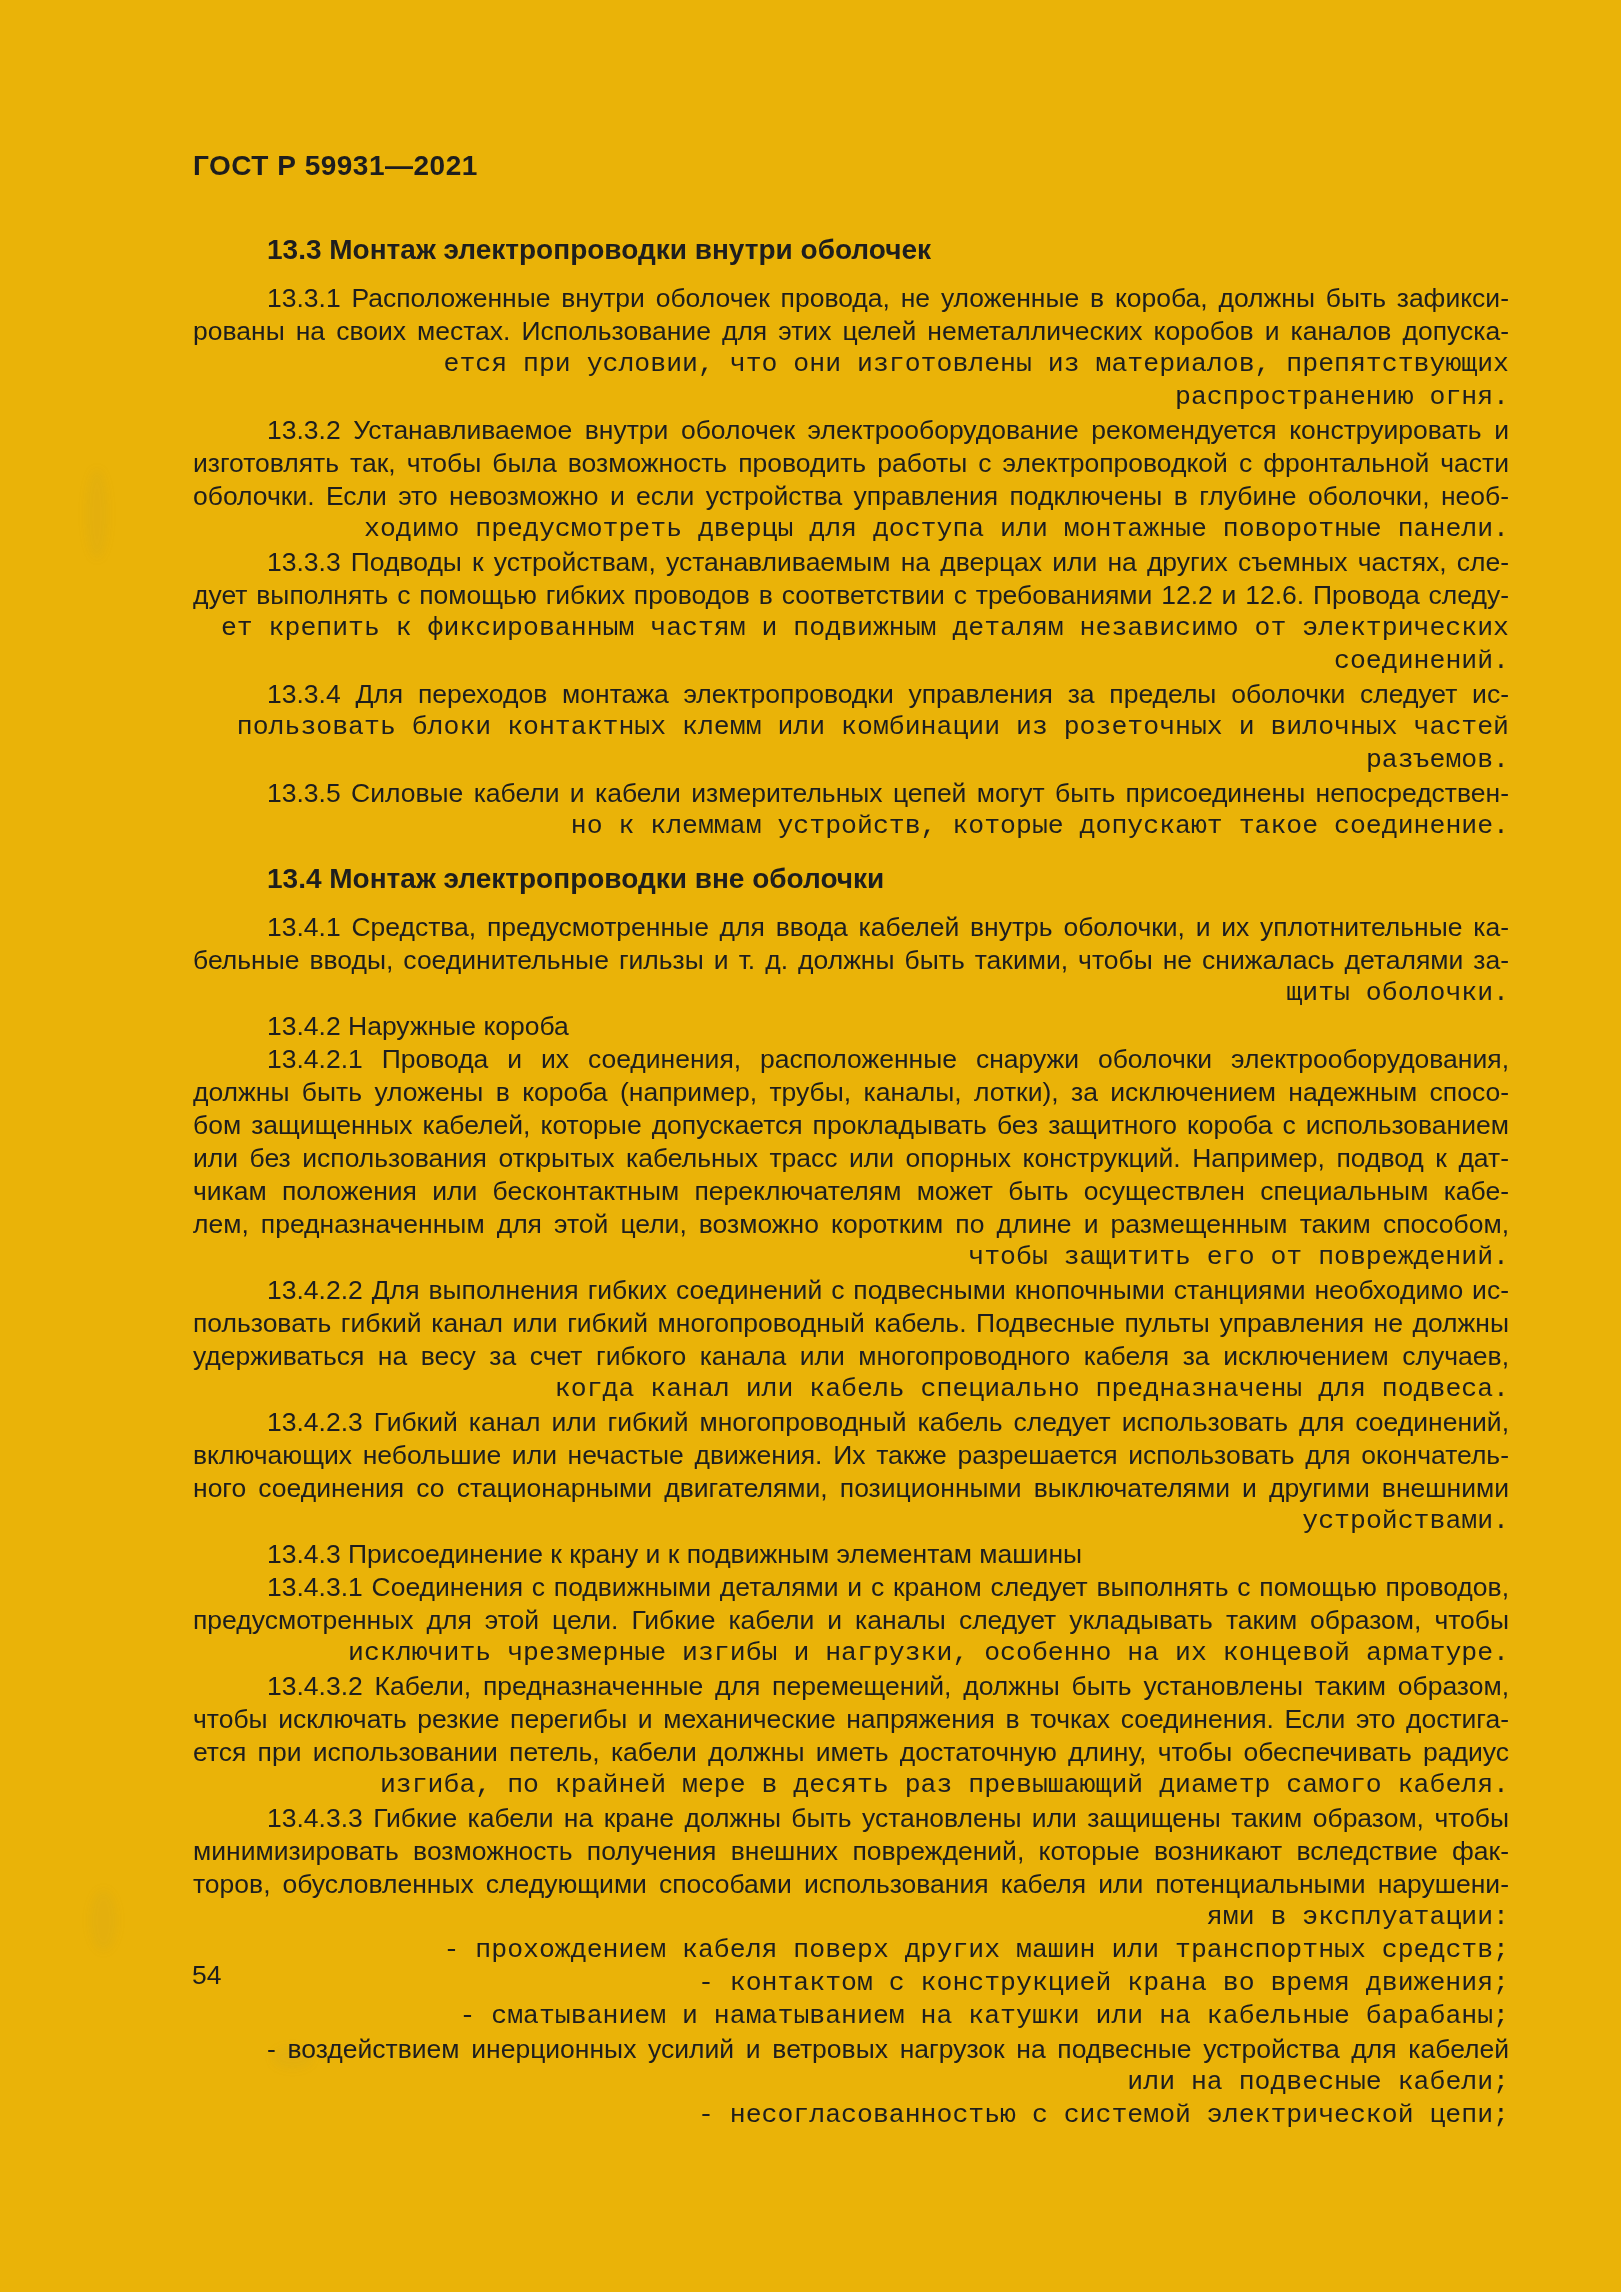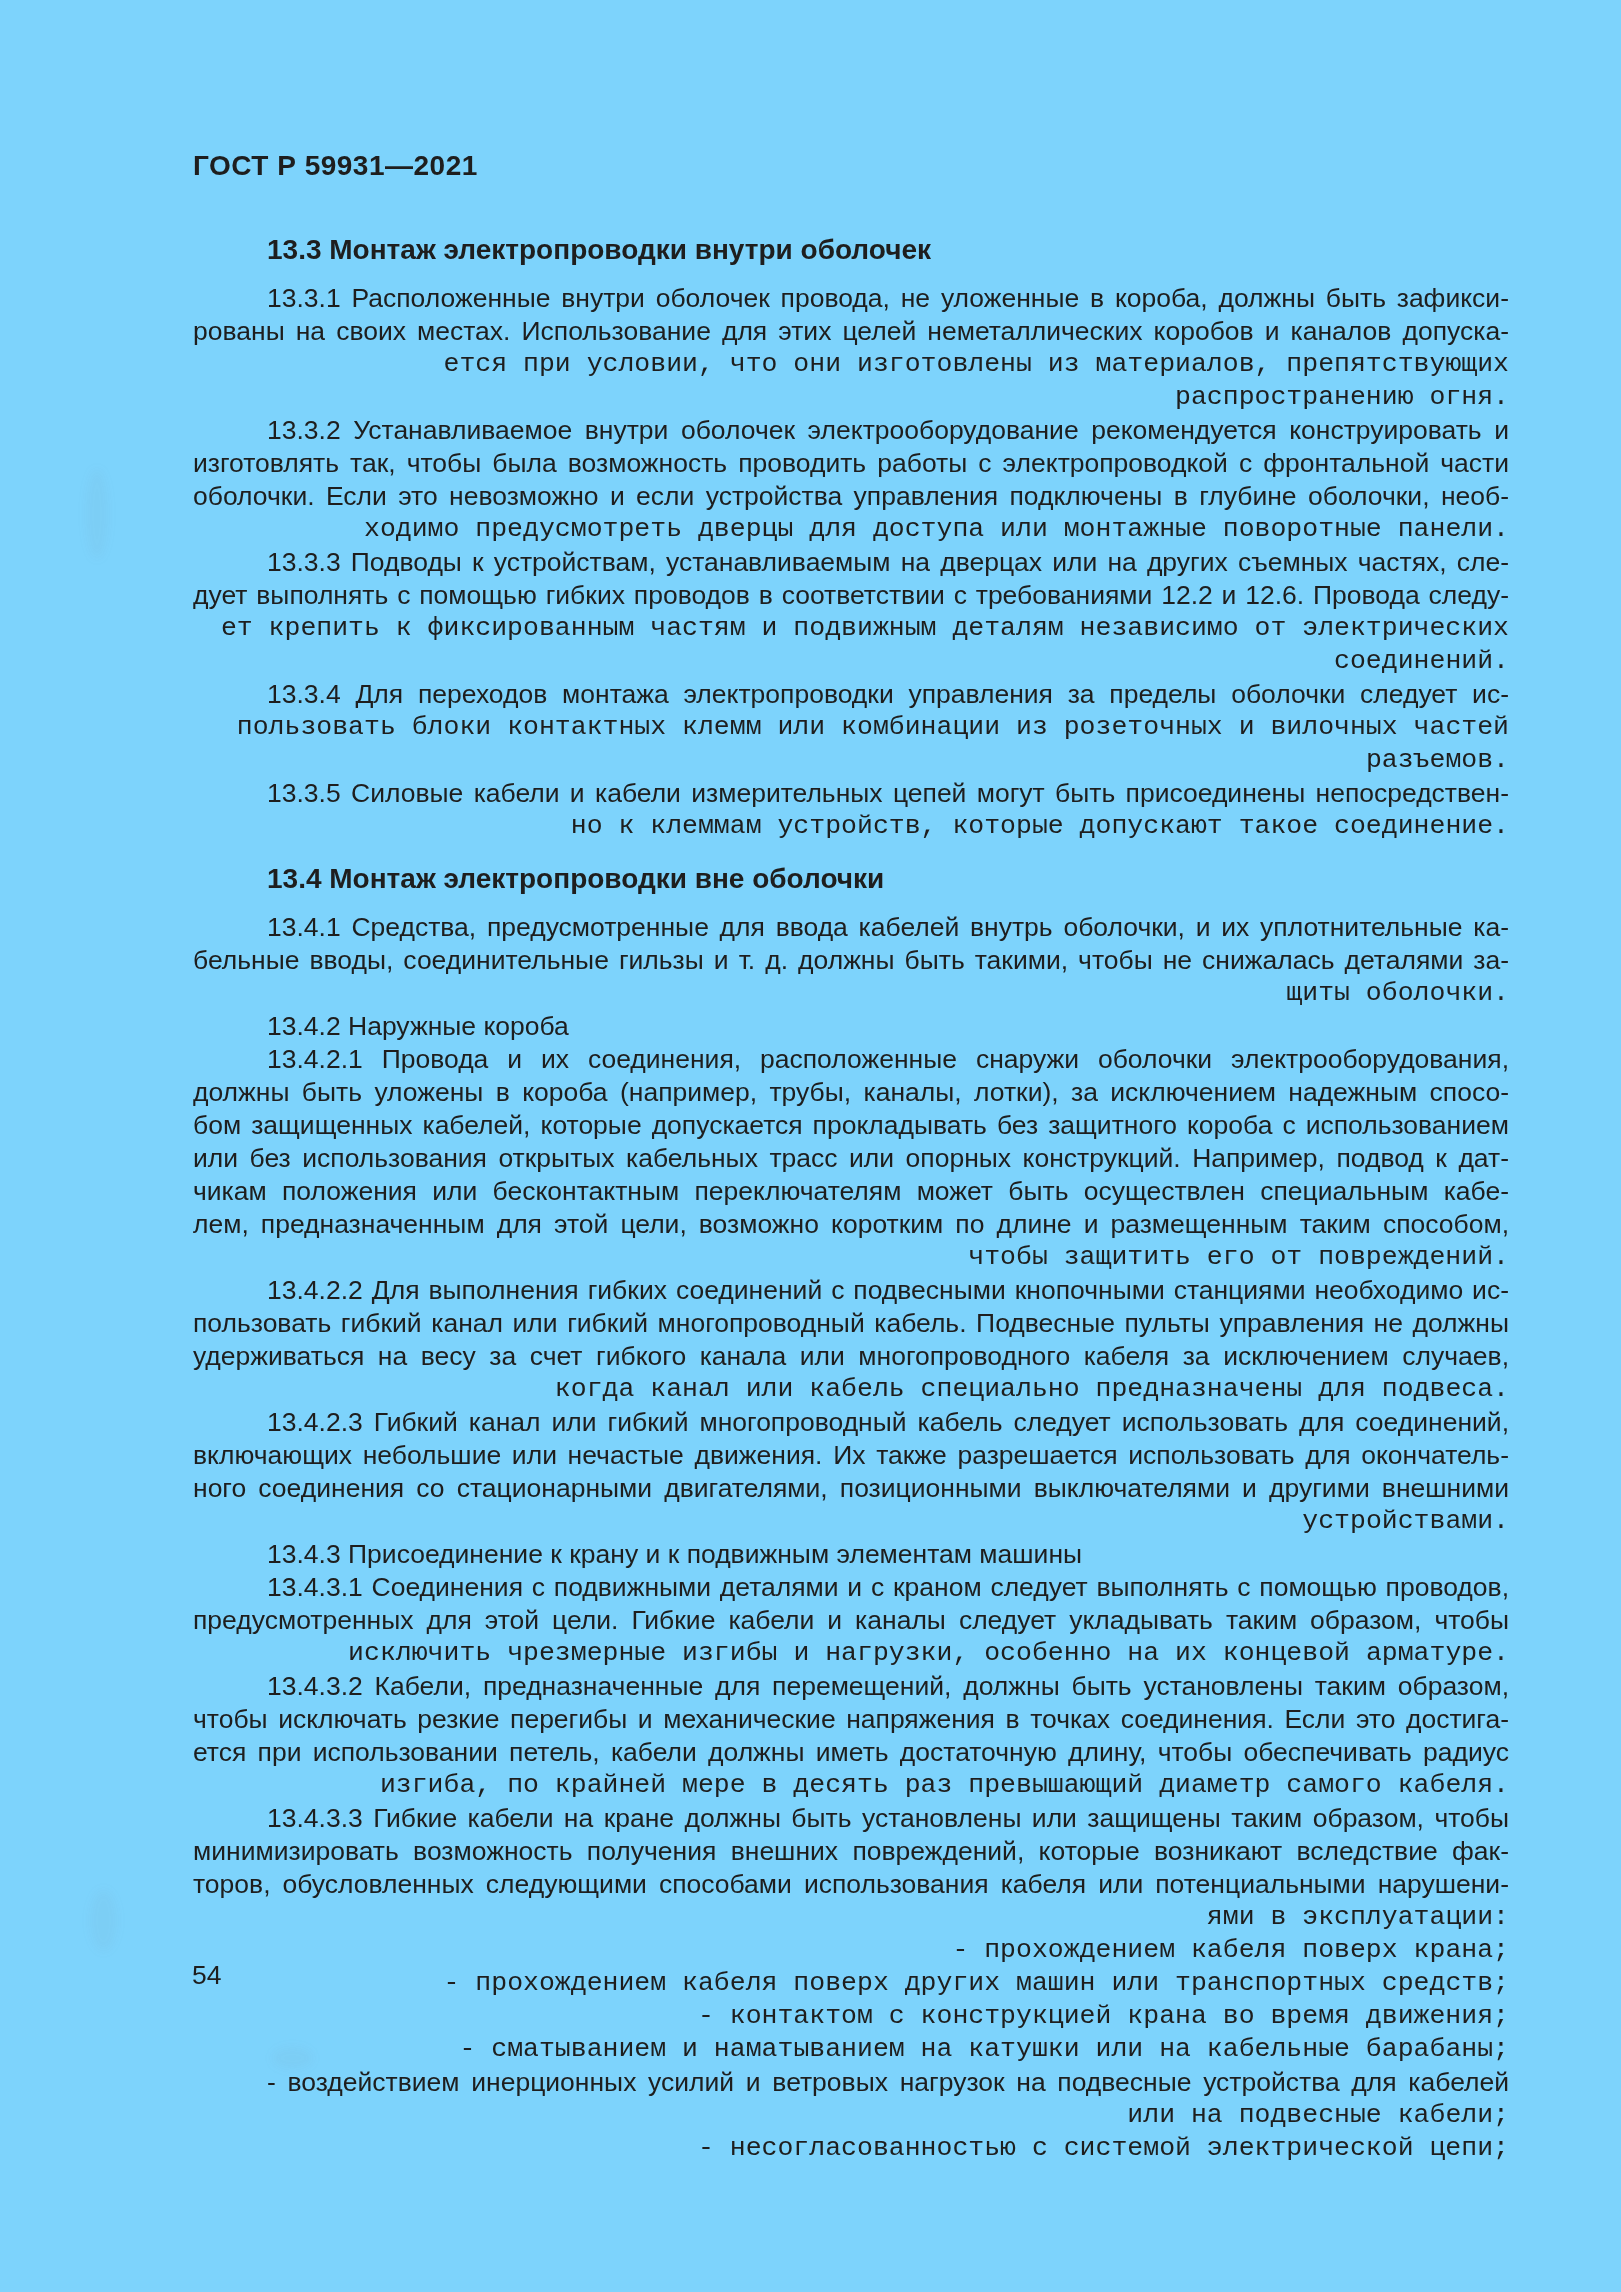--- a/index.html
+++ b/index.html
@@ -4,21 +4,21 @@
 <style>
   html, body {
     margin: 0;
     padding: 0;
     background: #ffffff;
   }
   .page {
     position: relative;
     width: 1621px;
     height: 2293px;
-    background: #7dd3fc;
+    background: #eab308;
     overflow: hidden;
     font-family: "Liberation Sans", sans-serif;
     color: #1e1e1e;
   }
   #doc {
     position: absolute;
     left: 193px;
     top: 149px;
     width: 1316px;
     font-size: 26.5px;
@@ -141,23 +141,20 @@
           <div class="line j">ется при использовании петель, кабели должны иметь достаточную длину, чтобы обеспечивать радиус</div>
           <div class="line last">изгиба, по крайней мере в десять раз превышающий диаметр самого кабеля.</div>
         </div>
         <div class="para">
           <div class="line first j">13.4.3.3 Гибкие кабели на кране должны быть установлены или защищены таким образом, чтобы</div>
           <div class="line j">минимизировать возможность получения внешних повреждений, которые возникают вследствие фак-</div>
           <div class="line j">торов, обусловленных следующими способами использования кабеля или потенциальными нарушени-</div>
           <div class="line last">ями в эксплуатации:</div>
         </div>
         <div class="para list-item">
-          <div class="line first last">- прохождением кабеля поверх крана;</div>
-        </div>
-        <div class="para list-item">
           <div class="line first last">- прохождением кабеля поверх других машин или транспортных средств;</div>
         </div>
         <div class="para list-item">
           <div class="line first last">- контактом с конструкцией крана во время движения;</div>
         </div>
         <div class="para list-item">
           <div class="line first last">- сматыванием и наматыванием на катушки или на кабельные барабаны;</div>
         </div>
         <div class="para list-item">
           <div class="line first j">- воздействием инерционных усилий и ветровых нагрузок на подвесные устройства для кабелей</div>

